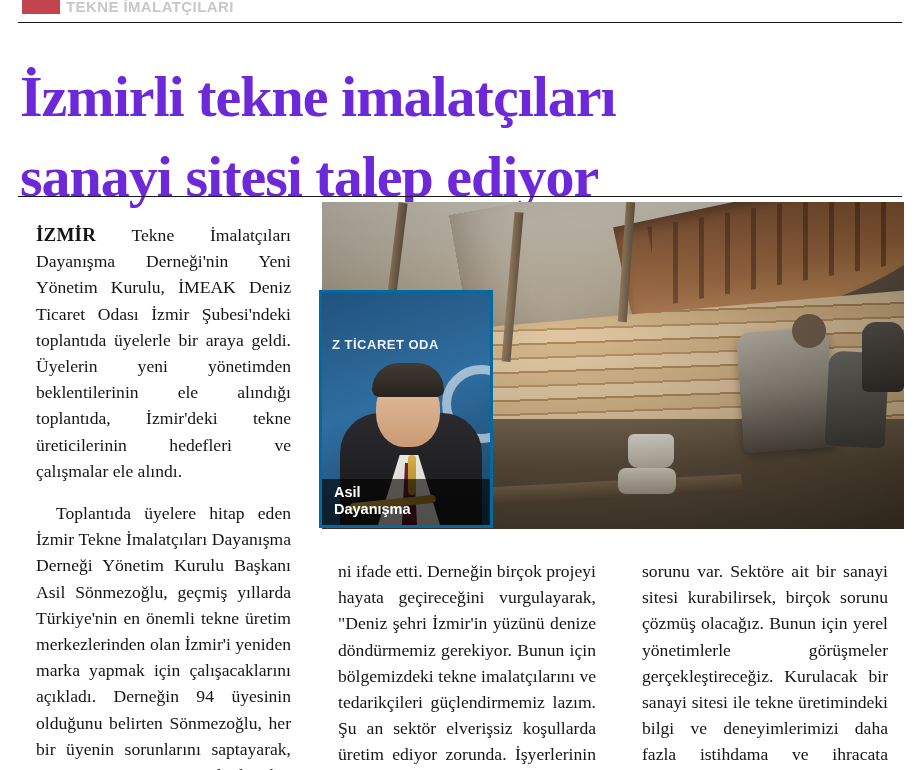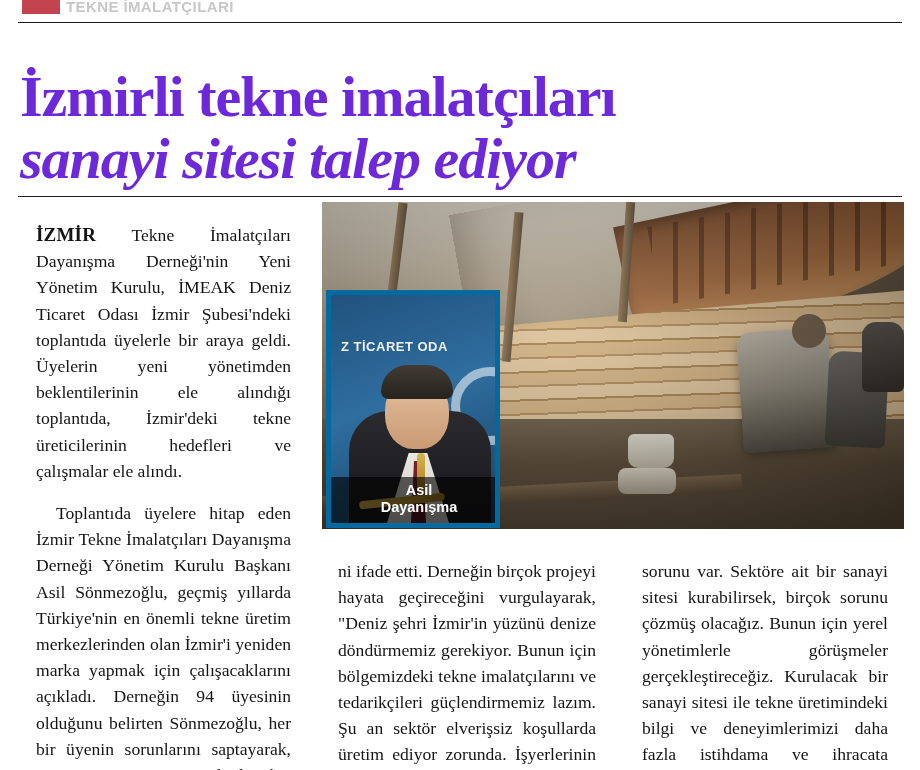--- a/index.html
+++ b/index.html
@@ -58,21 +58,21 @@
     top: 28px;
     width: 884px;
     font-family: "Liberation Serif", serif;
     font-weight: bold;
     font-size: 58px;
     line-height: 60px;
     letter-spacing: -1px;
     color: #6d28d9;
   }
   .headline .l1, .headline .l2 { display: block; white-space: nowrap; }
-  .headline .l2 { margin-top: 2px; font-style: italic; }
+  .headline .l2 { margin-top: 20px; }
 
   .rule-under-head { top: 196px; }
 
   
   .col {
     position: absolute;
     font-family: "Liberation Serif", serif;
     font-size: 17.6px;
     line-height: 26.2px;
     text-align: justify;
@@ -232,27 +232,27 @@
     border-radius: 8px;
   }
   .photo .shade {
     position: absolute; inset: 0;
     background: radial-gradient(ellipse at 40% 35%, rgba(255,255,255,.10), rgba(0,0,0,.35) 95%);
   }
 
   
   .inset {
     position: absolute;
-    left: 326px;
+    left: 319px;
     top: 290px;
     width: 174px;
     height: 238px;
     overflow: hidden;
     background: #4c1d95;
-    border: 5px solid #0369a1;
+    border: 3px solid #0369a1;
     box-sizing: border-box;
   }
   .inset .bg {
     position: absolute; inset: 0;
     background: linear-gradient(160deg,#21527d 0%, #2f6ea0 45%, #17405f 100%);
   }
   .inset .banner-text {
     position: absolute;
     left: 10px; top: 44px;
     width: 170px;
@@ -323,21 +323,21 @@
     width: 100%;
     padding: 5px 0 7px 12px;
     box-sizing: border-box;
     background: rgba(0,0,0,.62);
     font-family: "Liberation Sans", sans-serif;
     font-weight: bold;
     font-size: 14.5px;
     line-height: 17px;
     color: #ffffff;
   }
-  .inset .caption span { display: block; text-align: center; }
+  .inset .caption span { display: block; }
 </style>
 </head>
 <body>
 
 <div id="page">
 
   <div class="top-strip">
     <div class="red-block"></div>
     <div class="ghost-text">TEKNE İMALATÇILARI</div>
   </div>

